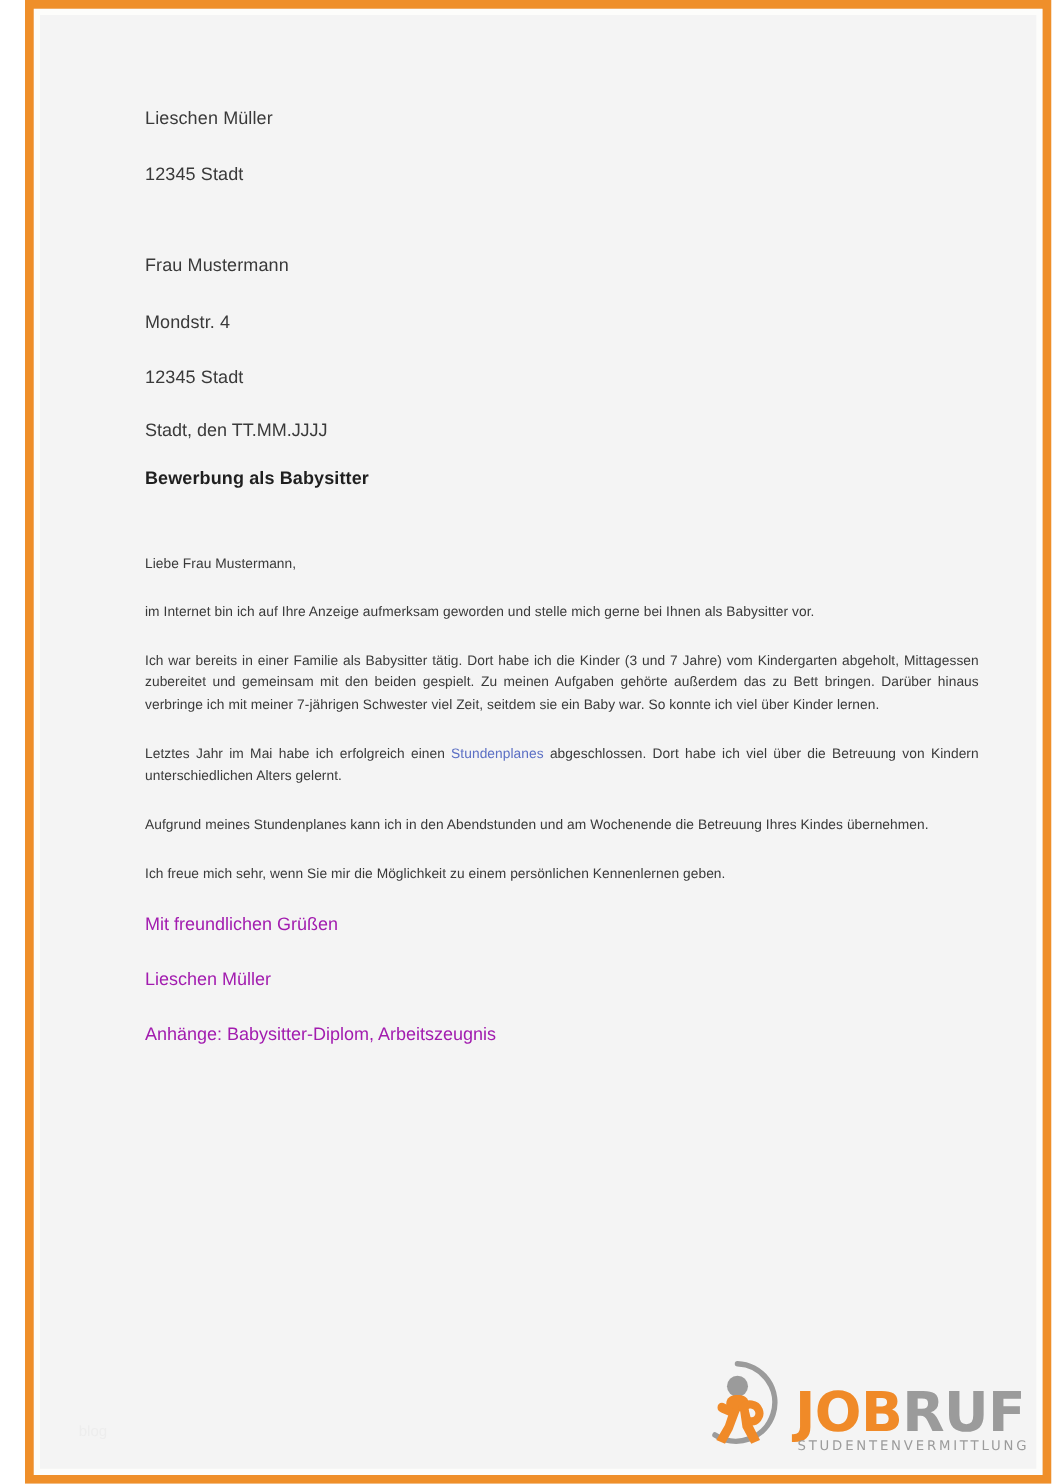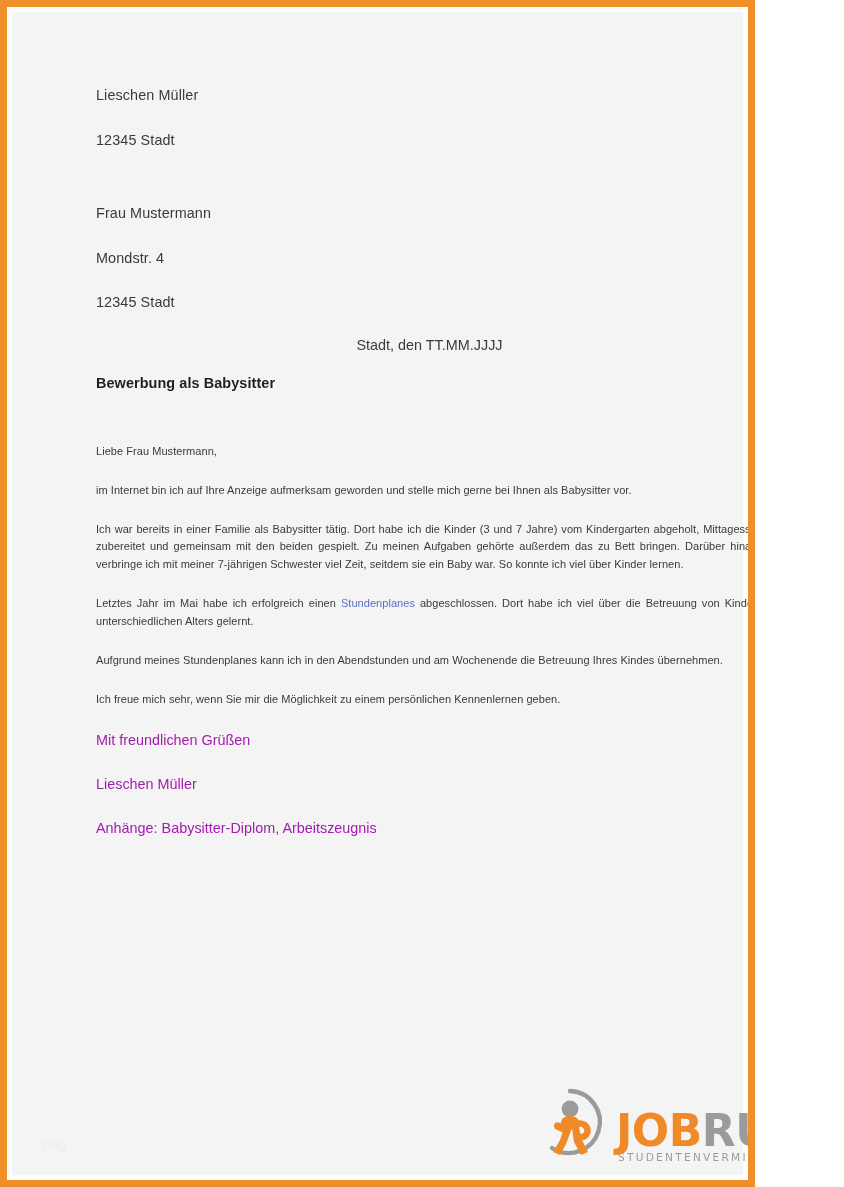--- a/index.html
+++ b/index.html
@@ -2,27 +2,28 @@
 <html><head>
 <meta charset="utf-8">
 <style>
   html, body {
     margin: 0;
     padding: 0;
     background: #ffffff;
   }
   .page {
     position: relative;
-    width: 755px;
+    width: 821px;
     height: 1187px;
     box-sizing: border-box;
     background: #f4f4f4;
     border: 7px solid #ef8f2a;
     overflow: hidden;
     font-family: "Liberation Sans", sans-serif;
+    margin-left: 20px;
   }
   .inner-gap {
     position: absolute;
     left: 0; top: 0; right: 0; bottom: 0;
     border: 5px solid #fdfdfb;
     pointer-events: none;
   }
   .content {
     position: absolute;
     left: 89px;
@@ -35,21 +36,21 @@
     line-height: 1.5;
     margin: 0 0 23px 0;
     letter-spacing: 0.1px;
   }
   .block-gap {
     height: 29px;
   }
   .date-line {
     font-size: 14.4px;
     color: #3a3a3a;
-    text-align: center;
+    text-align: left;
     margin: 0 0 22px 0;
   }
   .subject {
     font-size: 14.4px;
     color: #1f1f1f;
     font-weight: bold;
     margin: 0;
     letter-spacing: 0.1px;
   }
   .salutation-gap {

